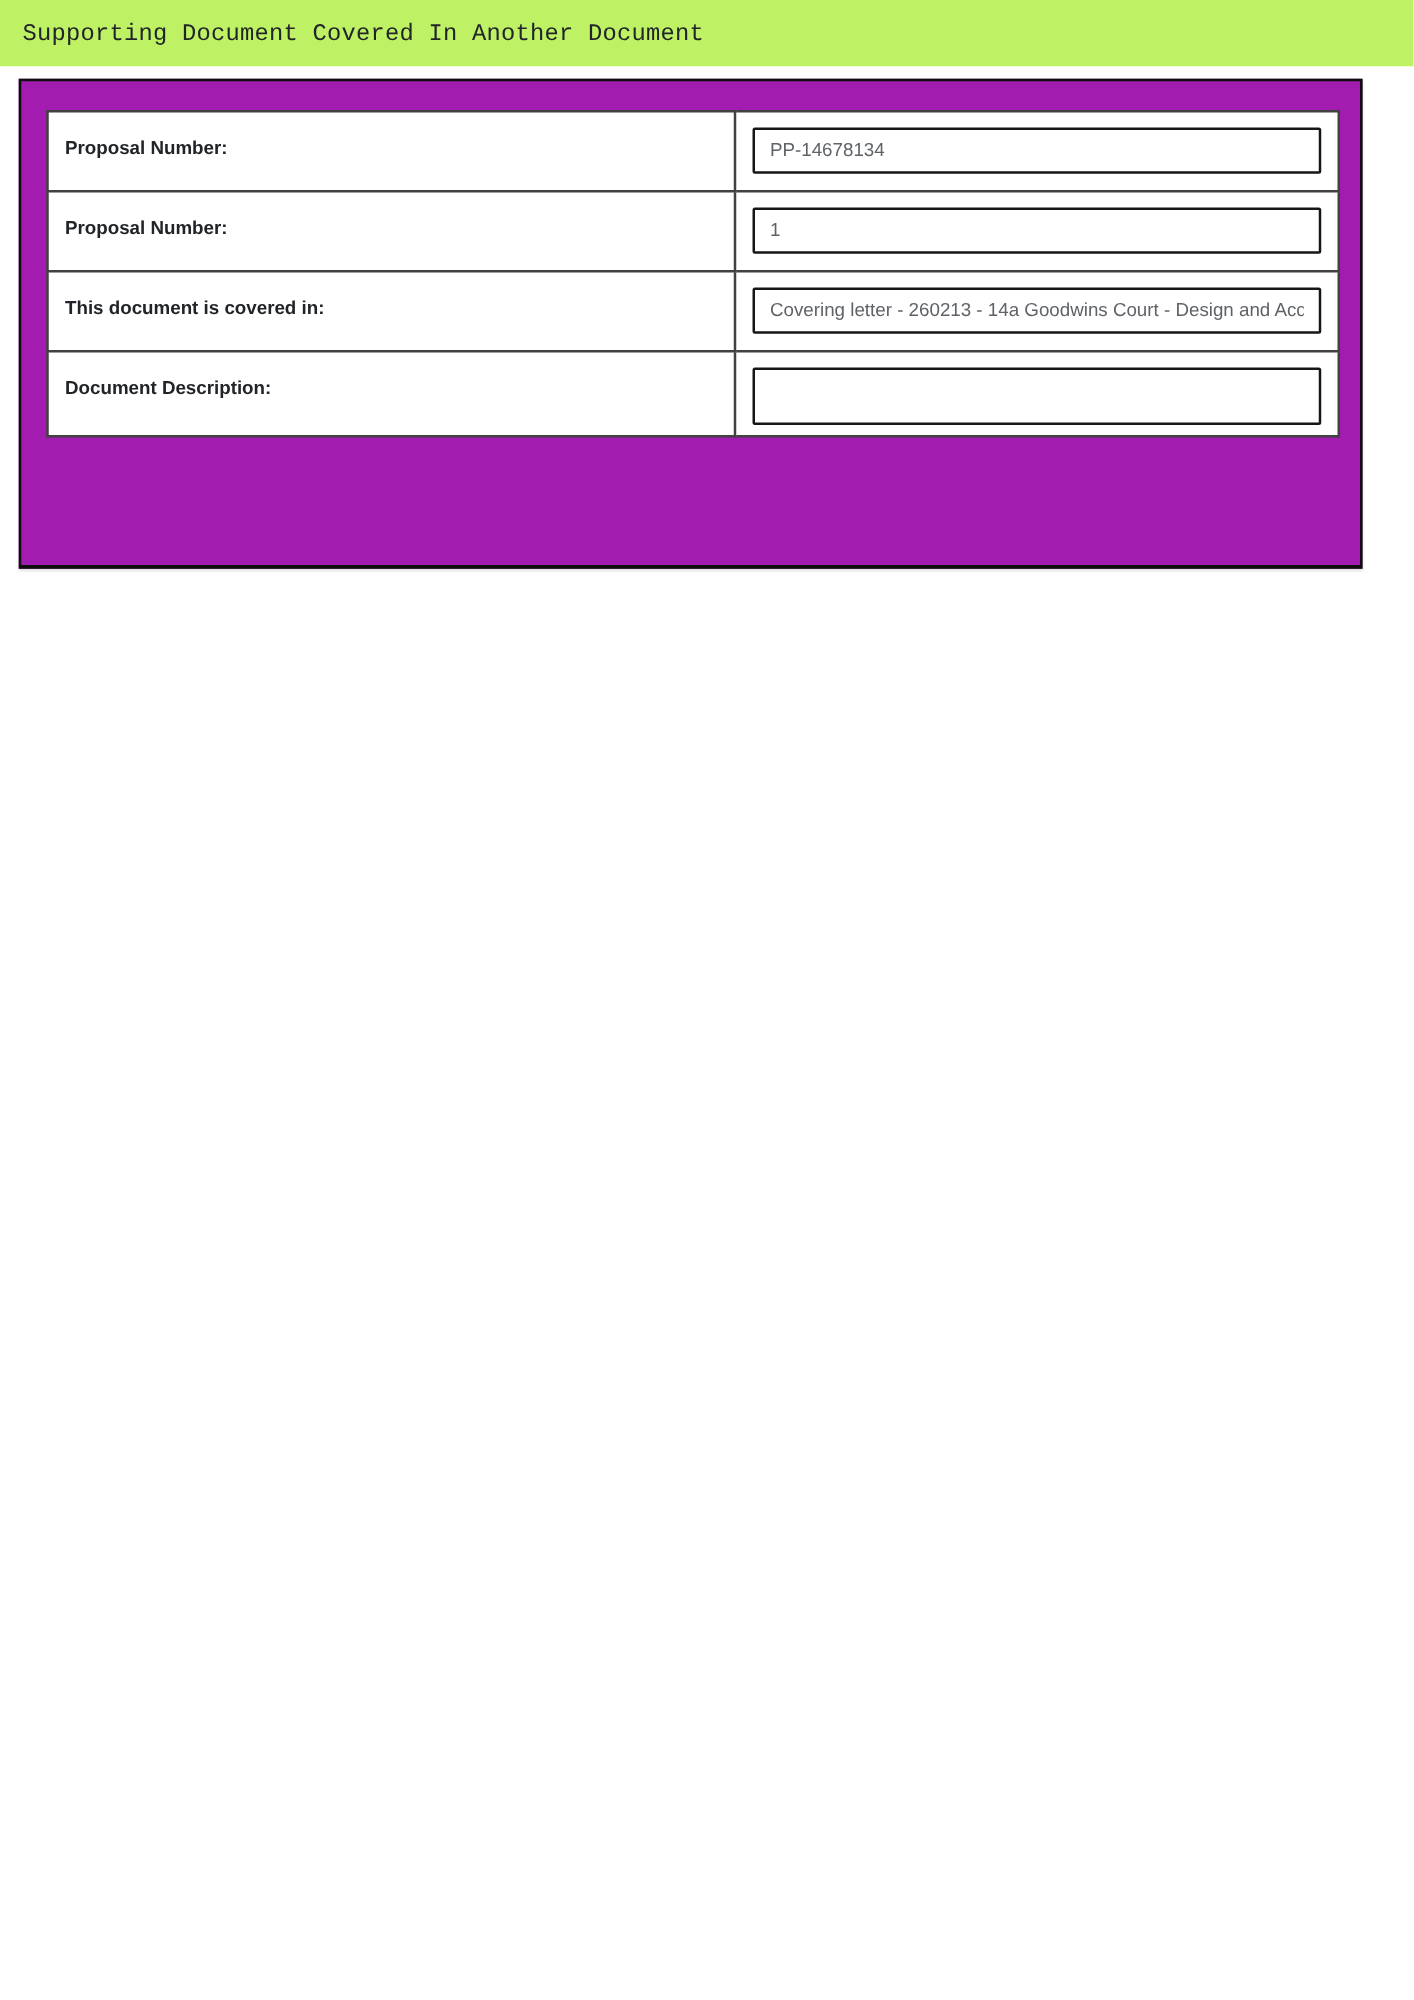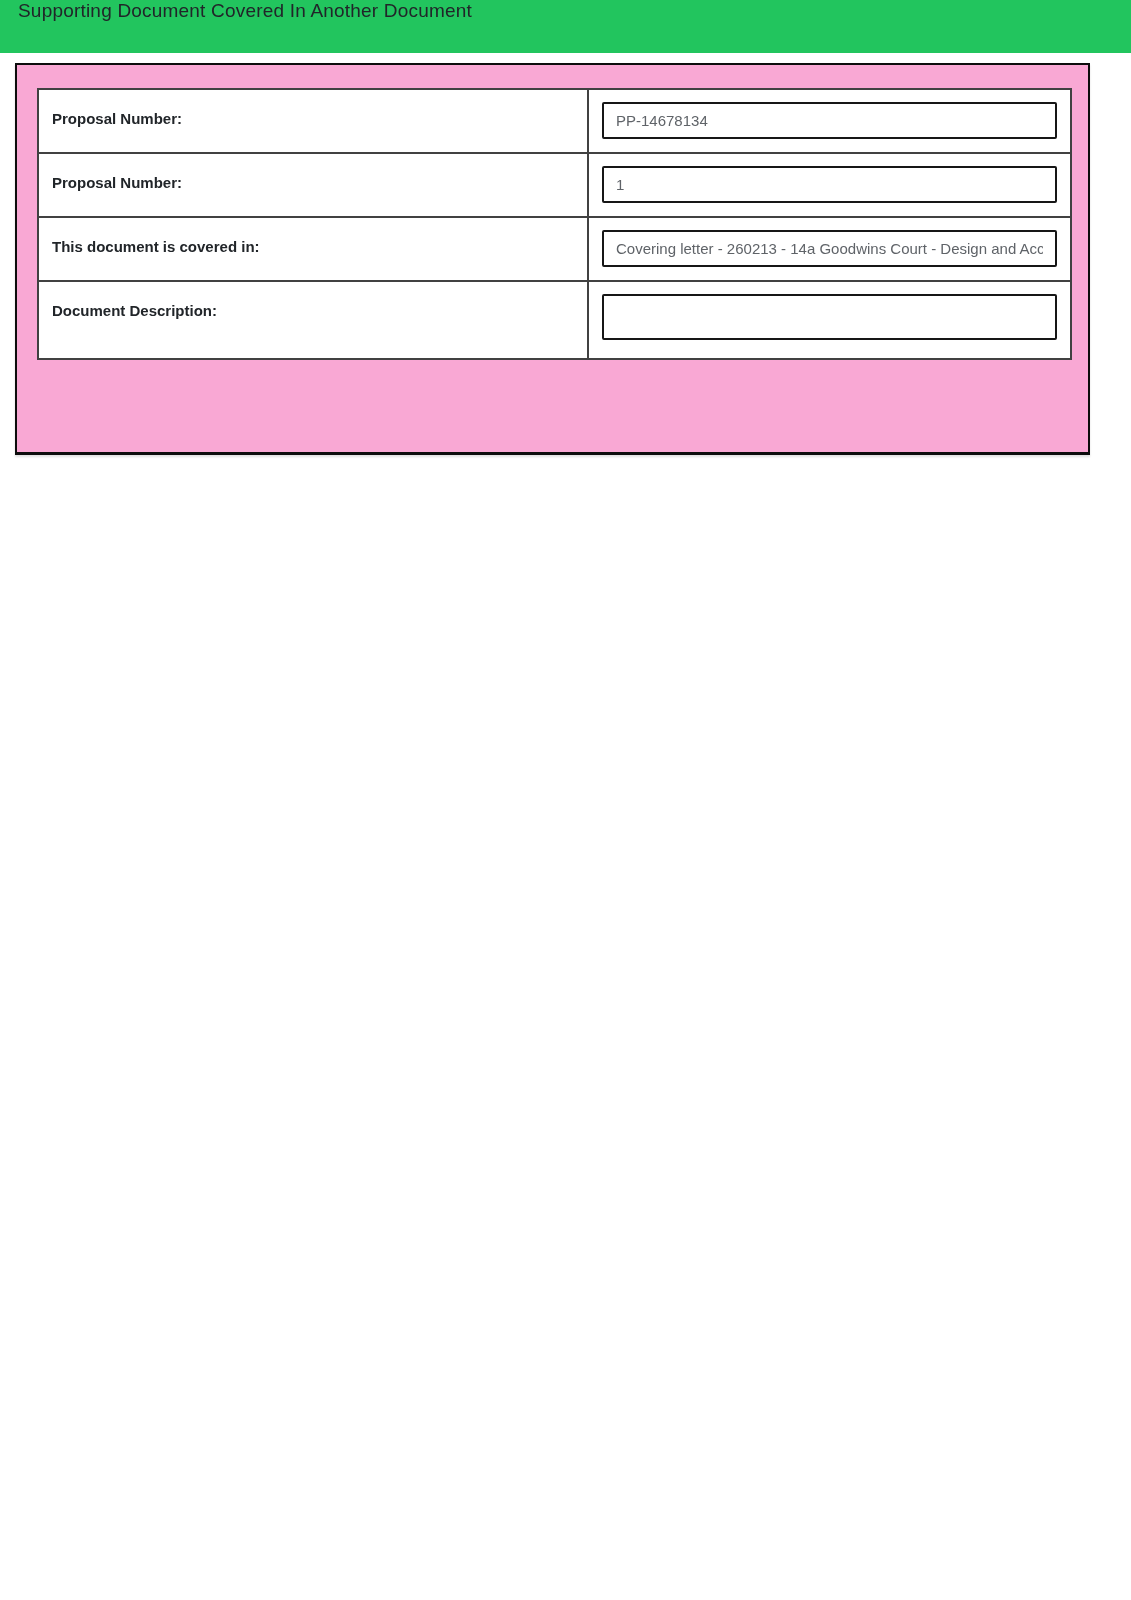--- a/index.html
+++ b/index.html
@@ -5,35 +5,37 @@
   * { box-sizing: border-box; margin: 0; padding: 0; }
   html, body {
     width: 1131px;
     height: 1600px;
     background: #ffffff;
     font-family: "Liberation Sans", "DejaVu Sans", sans-serif;
   }
   .page-header {
     width: 100%;
     height: 53px;
-    background: #22c55e;
+    background: #bef264;
     display: flex;
+    align-items: center;
     padding: 0 18px;
+    font-family: Liberation Mono, monospace;
   }
   .page-title {
     font-size: 19px;
     font-weight: 400;
     color: #212529;
     letter-spacing: 0.2px;
   }
   .outer-box {
     margin: 10px 15px 0 15px;
     width: 1075px;
     height: 392px;
-    background: #f9a8d4;
+    background: #a21caf;
     border: 2px solid #0d0d0d;
     border-bottom-width: 3px;
     box-shadow: 0 2px 2px rgba(0,0,0,0.12);
     padding: 23px 36px 0 20px;
   }
   table.form-table {
     border-collapse: collapse;
     width: 1035px;
     table-layout: fixed;
   }
@@ -65,21 +67,21 @@
     padding: 0 12px;
     font-family: "Liberation Sans", "DejaVu Sans", sans-serif;
     font-size: 15px;
     color: #5f6368;
     white-space: nowrap;
     overflow: hidden;
     outline: none;
   }
   .text-input.tall { height: 46px; }
   tr.row-standard { height: 64px; }
-  tr.row-tall { height: 78px; }
+  tr.row-tall { height: 68px; }
 </style>
 </head>
 <body>
 
 <div class="page-header">
   <h1 class="page-title">Supporting Document Covered In Another Document</h1>
 </div>
 
 <div class="outer-box">
   <table class="form-table">

